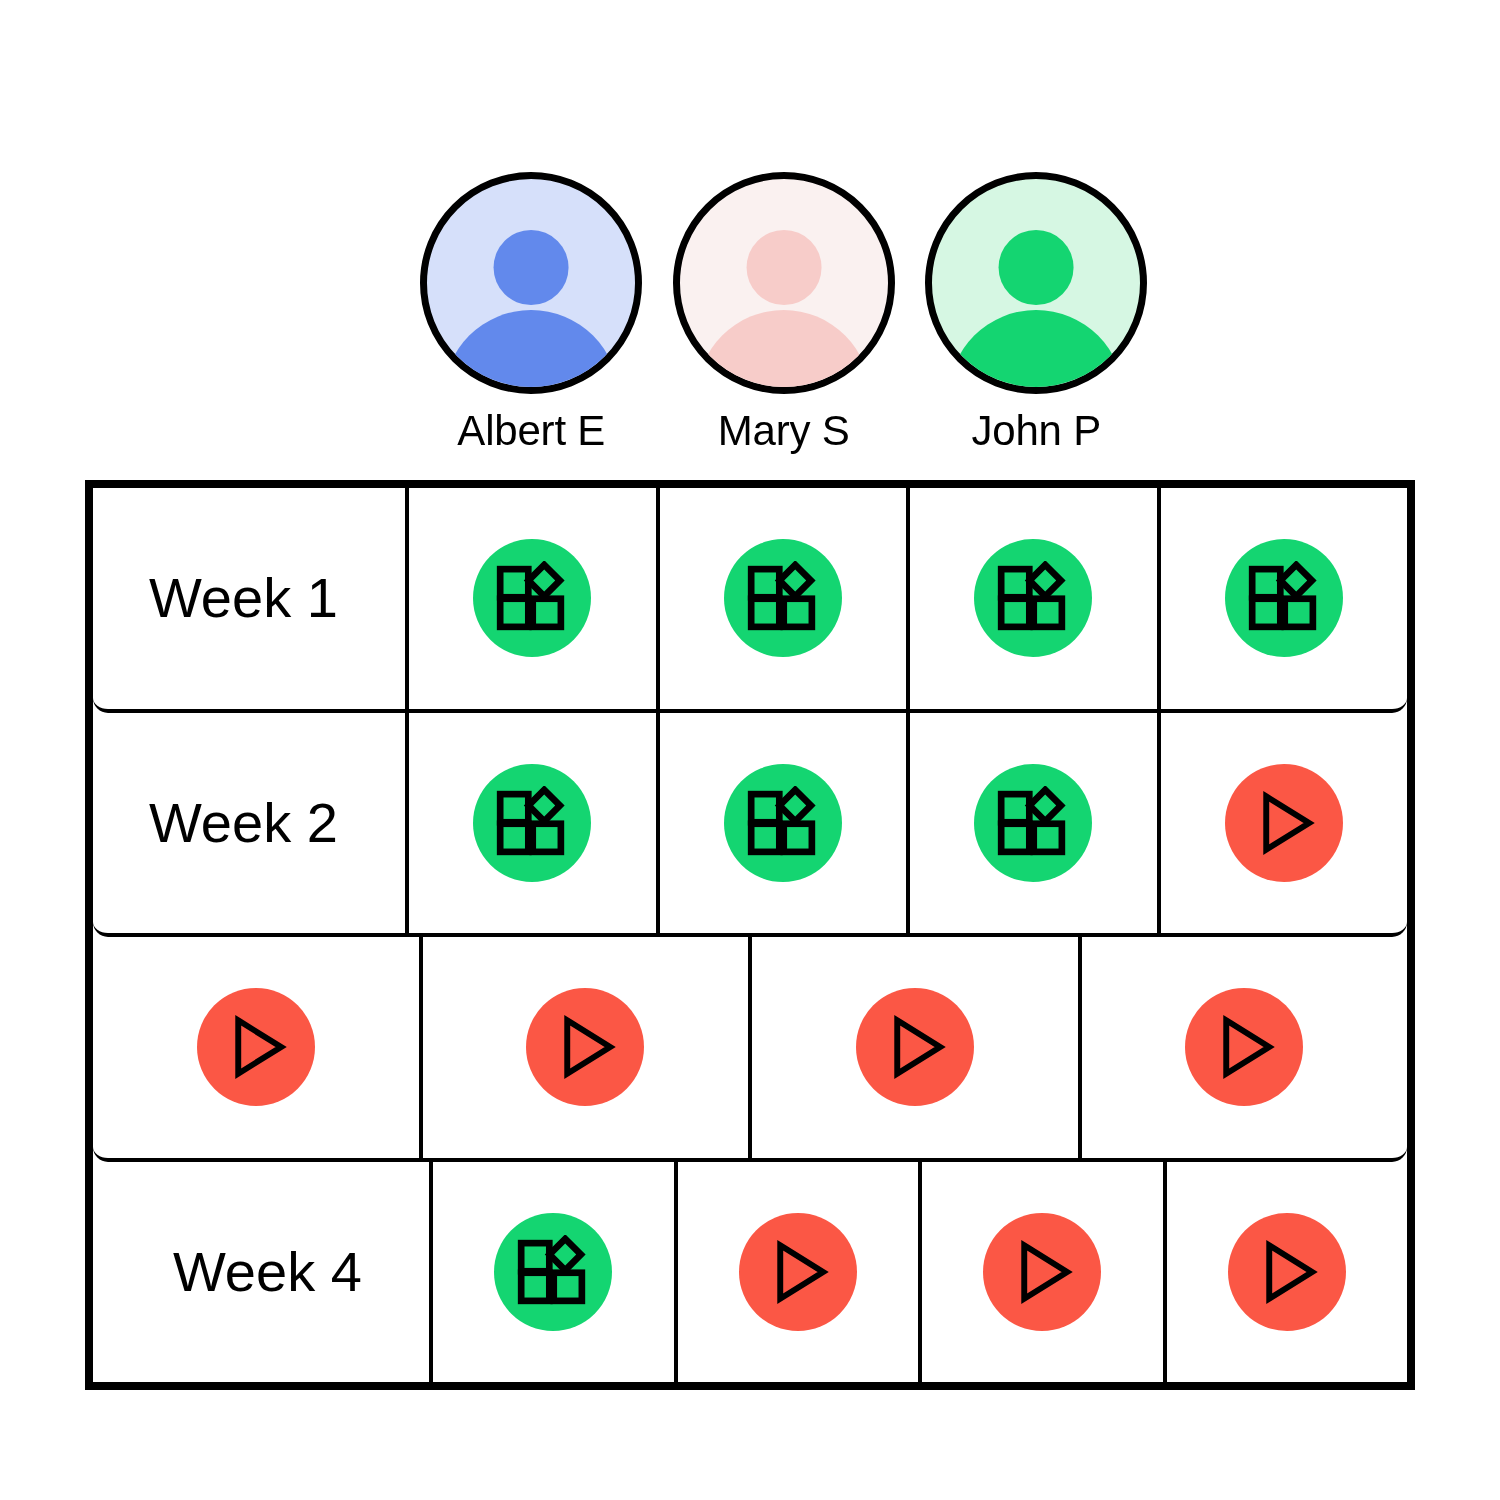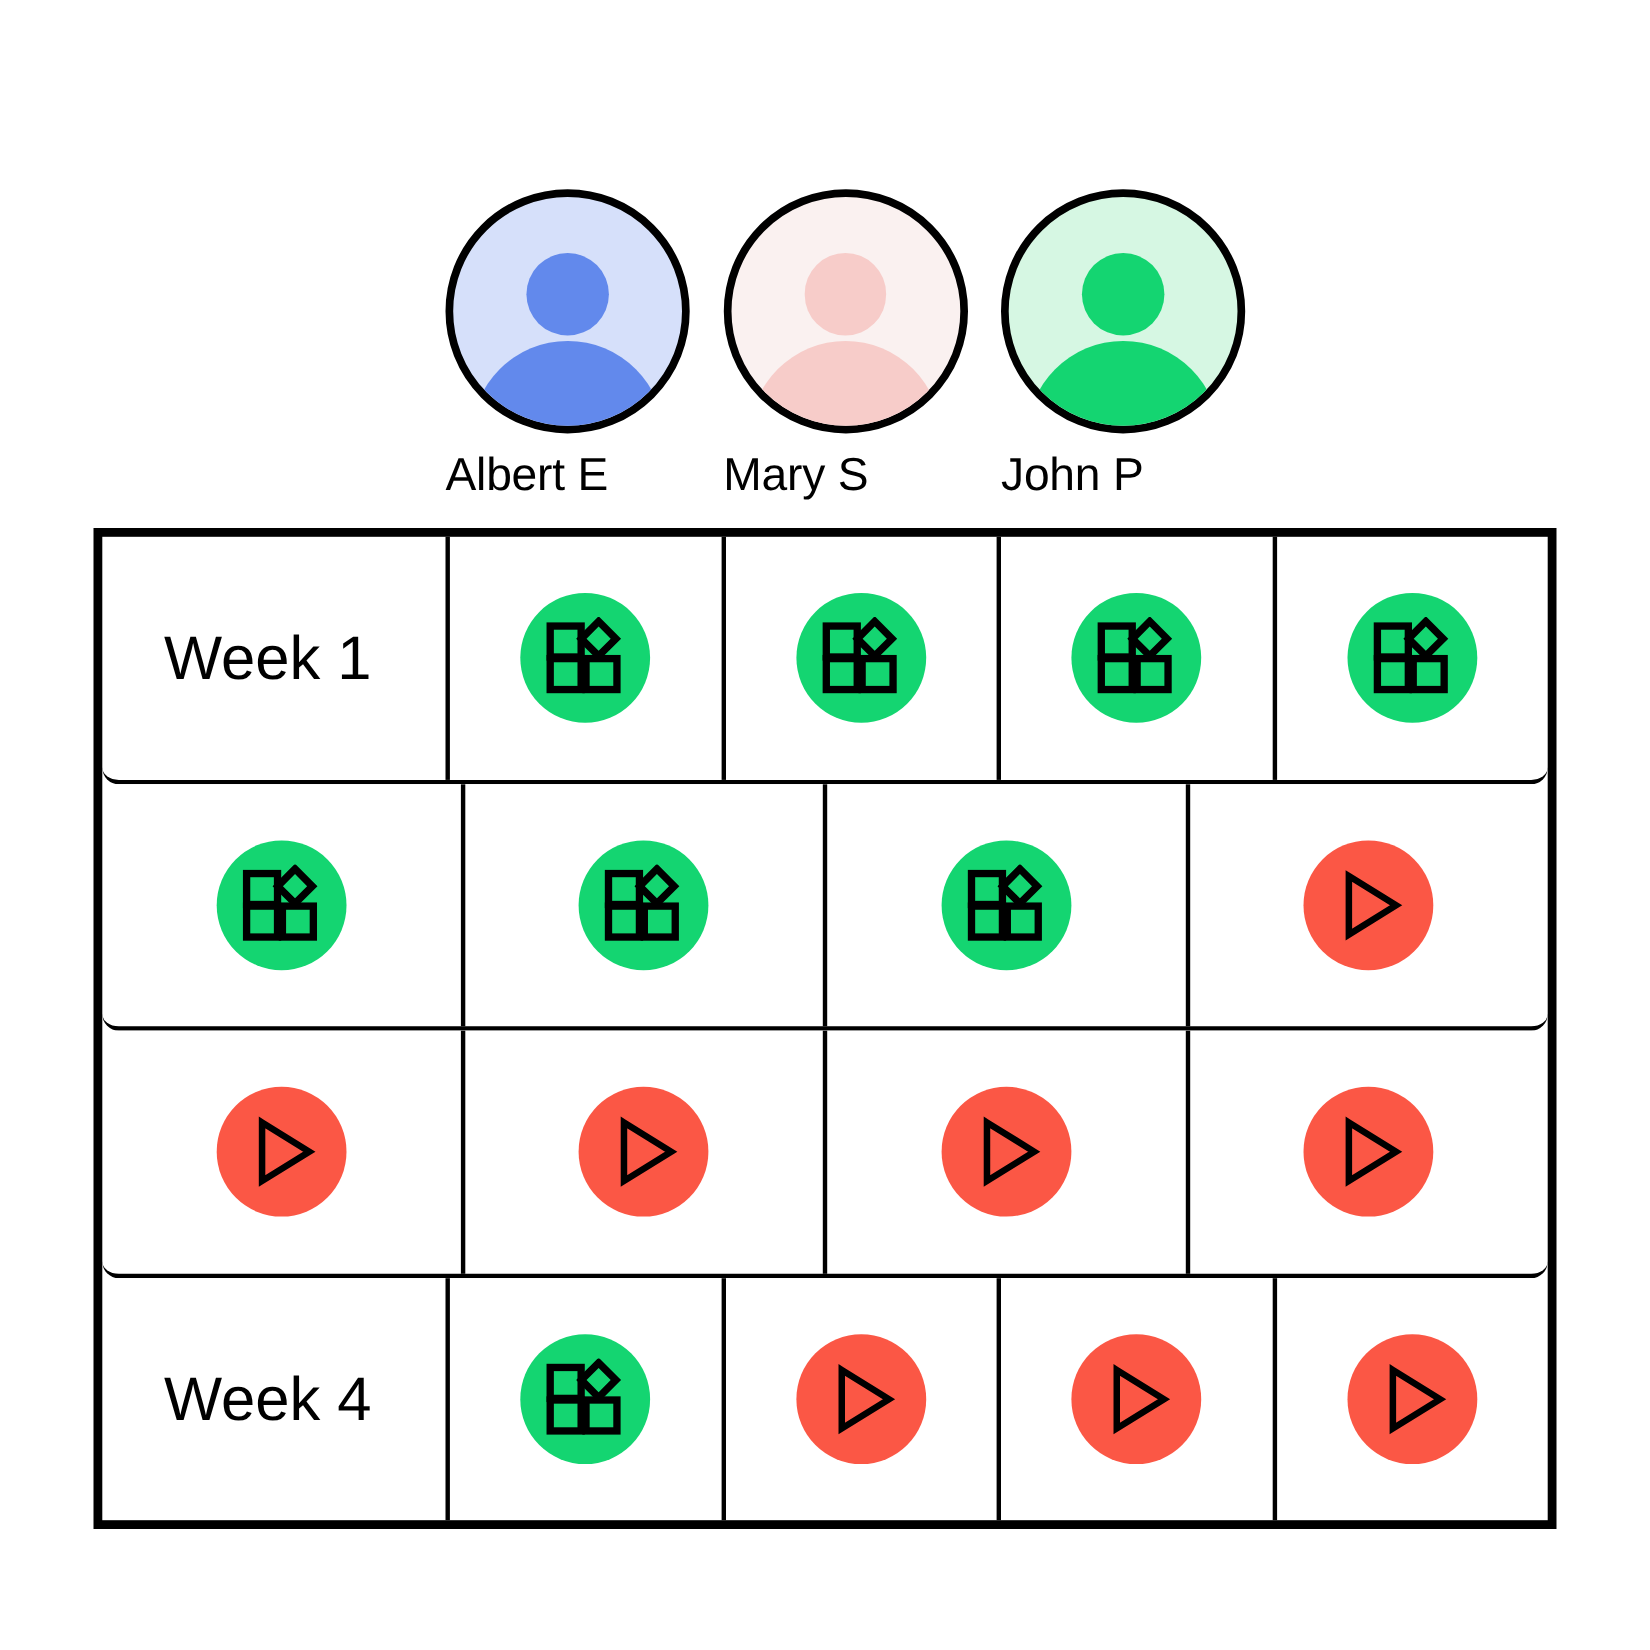--- a/index.html
+++ b/index.html
@@ -29,20 +29,21 @@
     left: 405px;
     top: 172px;
     width: 1010px;
     display: flex;
     flex-direction: row;
   }
   .avatar-cell {
     width: 252.5px;
     display: flex;
     flex-direction: column;
+    align-items: center;
   }
   .avatar {
     width: 222px;
     height: 222px;
     border-radius: 50%;
     border: 7px solid #000000;
     box-sizing: border-box;
     position: relative;
     overflow: hidden;
   }
@@ -87,21 +88,21 @@
     flex-direction: column;
   }
   .table-row {
     flex: 1 1 0;
     display: flex;
     flex-direction: row;
     min-height: 0;
     border-bottom: 4px solid #000000;
     border-radius: 15px;
   }
-  .table-row:last-child { border-bottom: none; }
+  .table-row:last-child { border-bottom: none; padding-left: 24px; }
 
   .week-cell {
     width: 316px;
     flex: 0 0 316px;
     display: flex;
     align-items: center;
     padding-left: 56px;
     box-sizing: border-box;
     border-right: 4px solid #000000;
     font-size: 56px;
@@ -204,20 +205,21 @@
                 <rect x="7" y="11" width="38" height="38" fill="none" stroke="#000" stroke-width="9"></rect>
                 <rect x="7" y="51" width="38" height="38" fill="none" stroke="#000" stroke-width="9"></rect>
                 <rect x="51" y="51" width="38" height="38" fill="none" stroke="#000" stroke-width="9"></rect>
                 <rect x="51.5" y="11.5" width="30" height="30" fill="none" stroke="#000" stroke-width="9" transform="rotate(45 66.5 26.5)"></rect>
               </svg>
             </span>
           </div>
         </div>
       </div>
       <div class="table-row">
+        <div class="week-cell">Week 2</div>
         <div class="status-cell">
           <div class="badge" title="Complete" style="background: rgb(20, 213, 113);">
             <span>
               <svg width="74" height="74" viewBox="0 0 100 100" aria-hidden="true">
                 <rect x="7" y="11" width="38" height="38" fill="none" stroke="#000" stroke-width="9"></rect>
                 <rect x="7" y="51" width="38" height="38" fill="none" stroke="#000" stroke-width="9"></rect>
                 <rect x="51" y="51" width="38" height="38" fill="none" stroke="#000" stroke-width="9"></rect>
                 <rect x="51.5" y="11.5" width="30" height="30" fill="none" stroke="#000" stroke-width="9" transform="rotate(45 66.5 26.5)"></rect>
               </svg>
             </span>

